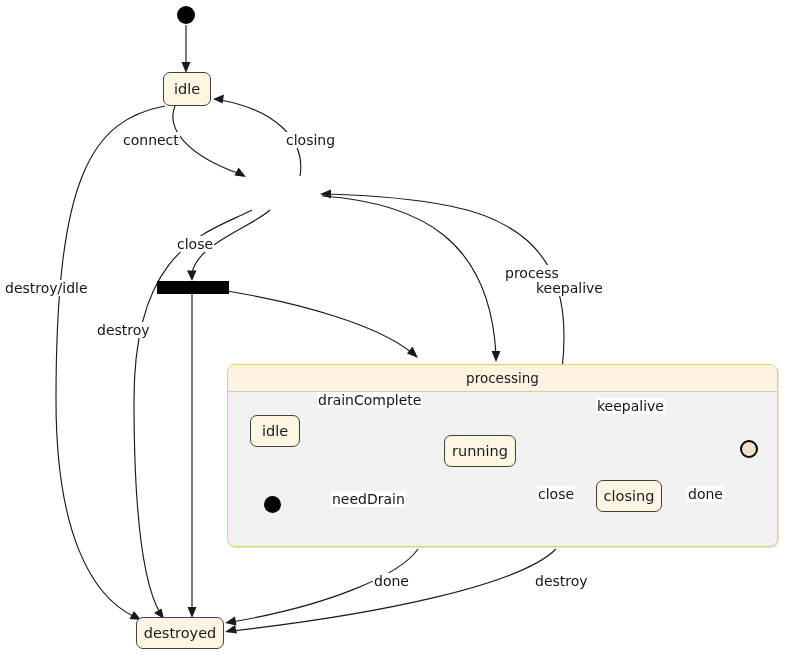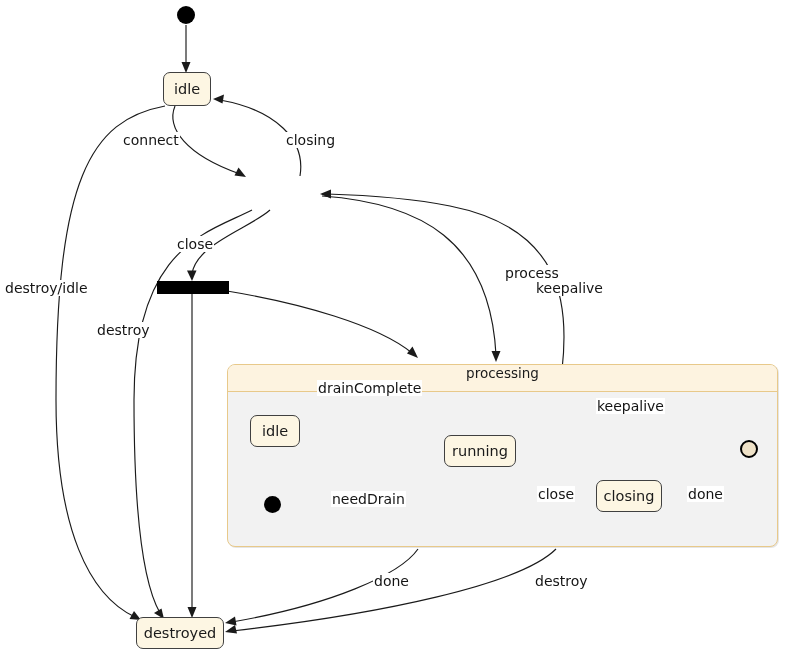--- a/index.html
+++ b/index.html
@@ -53,21 +53,21 @@
     border: 1px solid #E8C98A;
     border-radius: 8px;
     box-shadow: 1px 1px 0 rgba(0,0,0,0.10);
   }
   .composite-header {
     height: 26px;
     background: #FDF3E0;
     border-bottom: 1px solid #E8C98A;
     border-radius: 7px 7px 0 0;
     display: flex;
-    align-items: flex-start;
+    align-items: center;
     justify-content: center;
     font-size: 13.5px;
     color: #1a1a1a;
   }
   .edge-label {
     position: absolute;
     font-size: 14px;
     color: #141414;
     white-space: nowrap;
     background: #ffffff;
@@ -200,21 +200,21 @@
   <div class="edge-label" style="left:176px; top:236px;">close</div>
 
   <div class="edge-label" style="left:464px; top:265px;margin-left:40px;">process</div>
 
   <div class="edge-label" style="left:535px; top:280px;">keepalive</div>
 
   <div class="edge-label" style="left:373px; top:573px;">done</div>
 
   <div class="edge-label" style="left:534px; top:573px;">destroy</div>
 
-  <div class="edge-label" style="left:317px; top:380px;">drainComplete</div>
+  <div class="edge-label" style="left:317px; top:392px;">drainComplete</div>
 
   <div class="edge-label" style="left:331px; top:443px;margin-top:48px;">needDrain</div>
 
   <div class="edge-label" style="left:596px; top:398px;">keepalive</div>
 
   <div class="edge-label" style="left:537px; top:486px;">close</div>
 
   <div class="edge-label" style="left:687px; top:486px;">done</div>
 
 </div>

